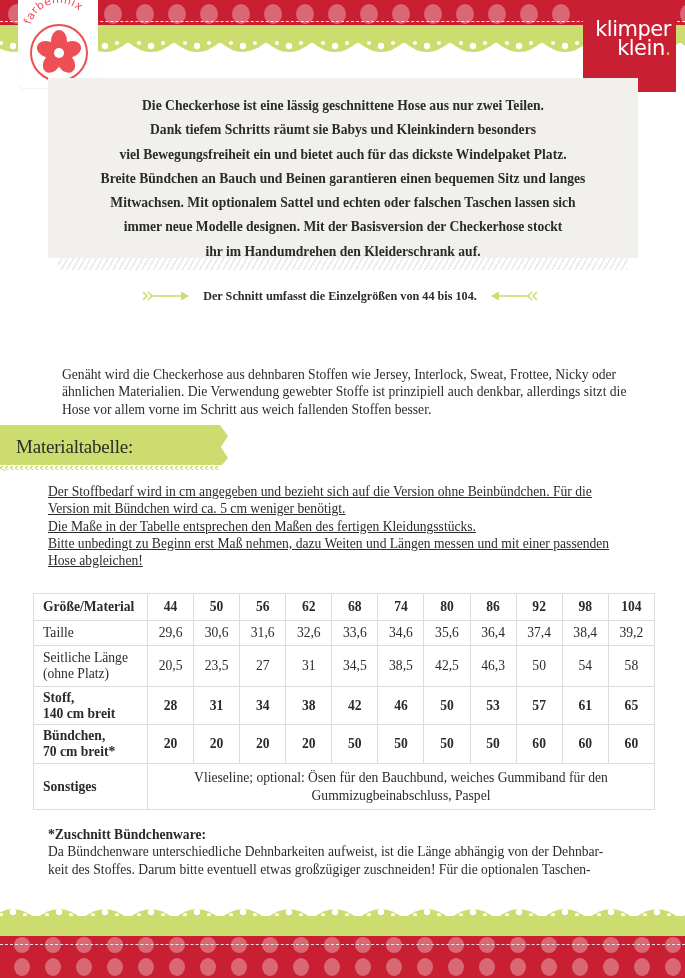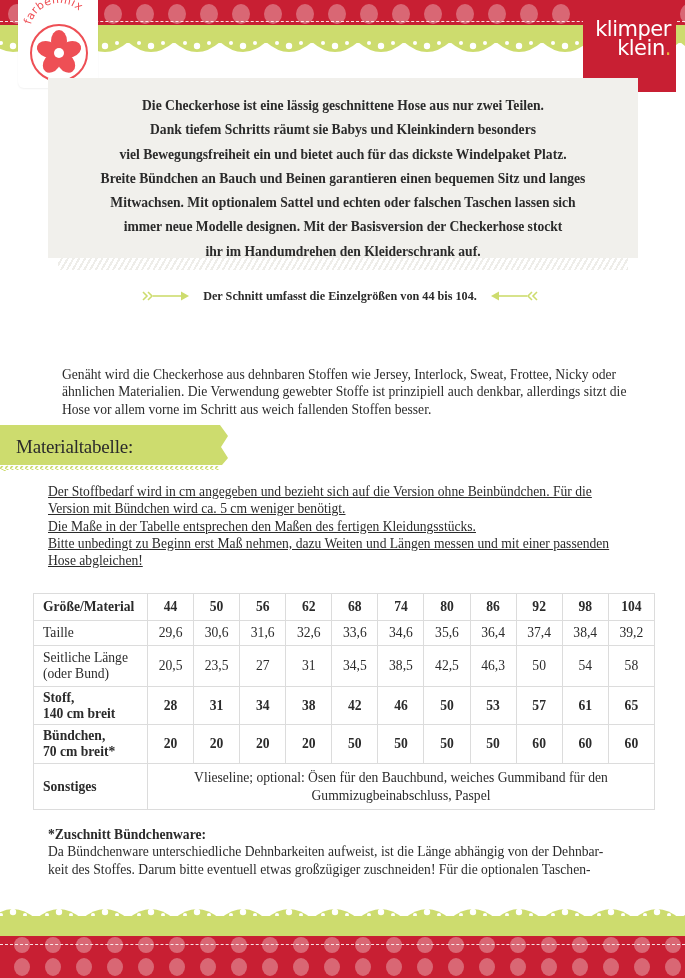--- a/index.html
+++ b/index.html
@@ -306,21 +306,21 @@
         <td>32,6</td>
         <td>33,6</td>
         <td>34,6</td>
         <td>35,6</td>
         <td>36,4</td>
         <td>37,4</td>
         <td>38,4</td>
         <td>39,2</td>
       </tr>
     <tr class="h-laenge" id="row-1">
-      <td class="rowhead"><span>Seitliche Länge</span><br><span>(oder Bund)</span></td>
+      <td class="rowhead"><span>Seitliche Länge</span><br><span>(ohne Platz)</span></td>
     <td>20,5</td>
         <td>23,5</td>
         <td>27</td>
         <td>31</td>
         <td>34,5</td>
         <td>38,5</td>
         <td>42,5</td>
         <td>46,3</td>
         <td>50</td>
         <td>54</td>

